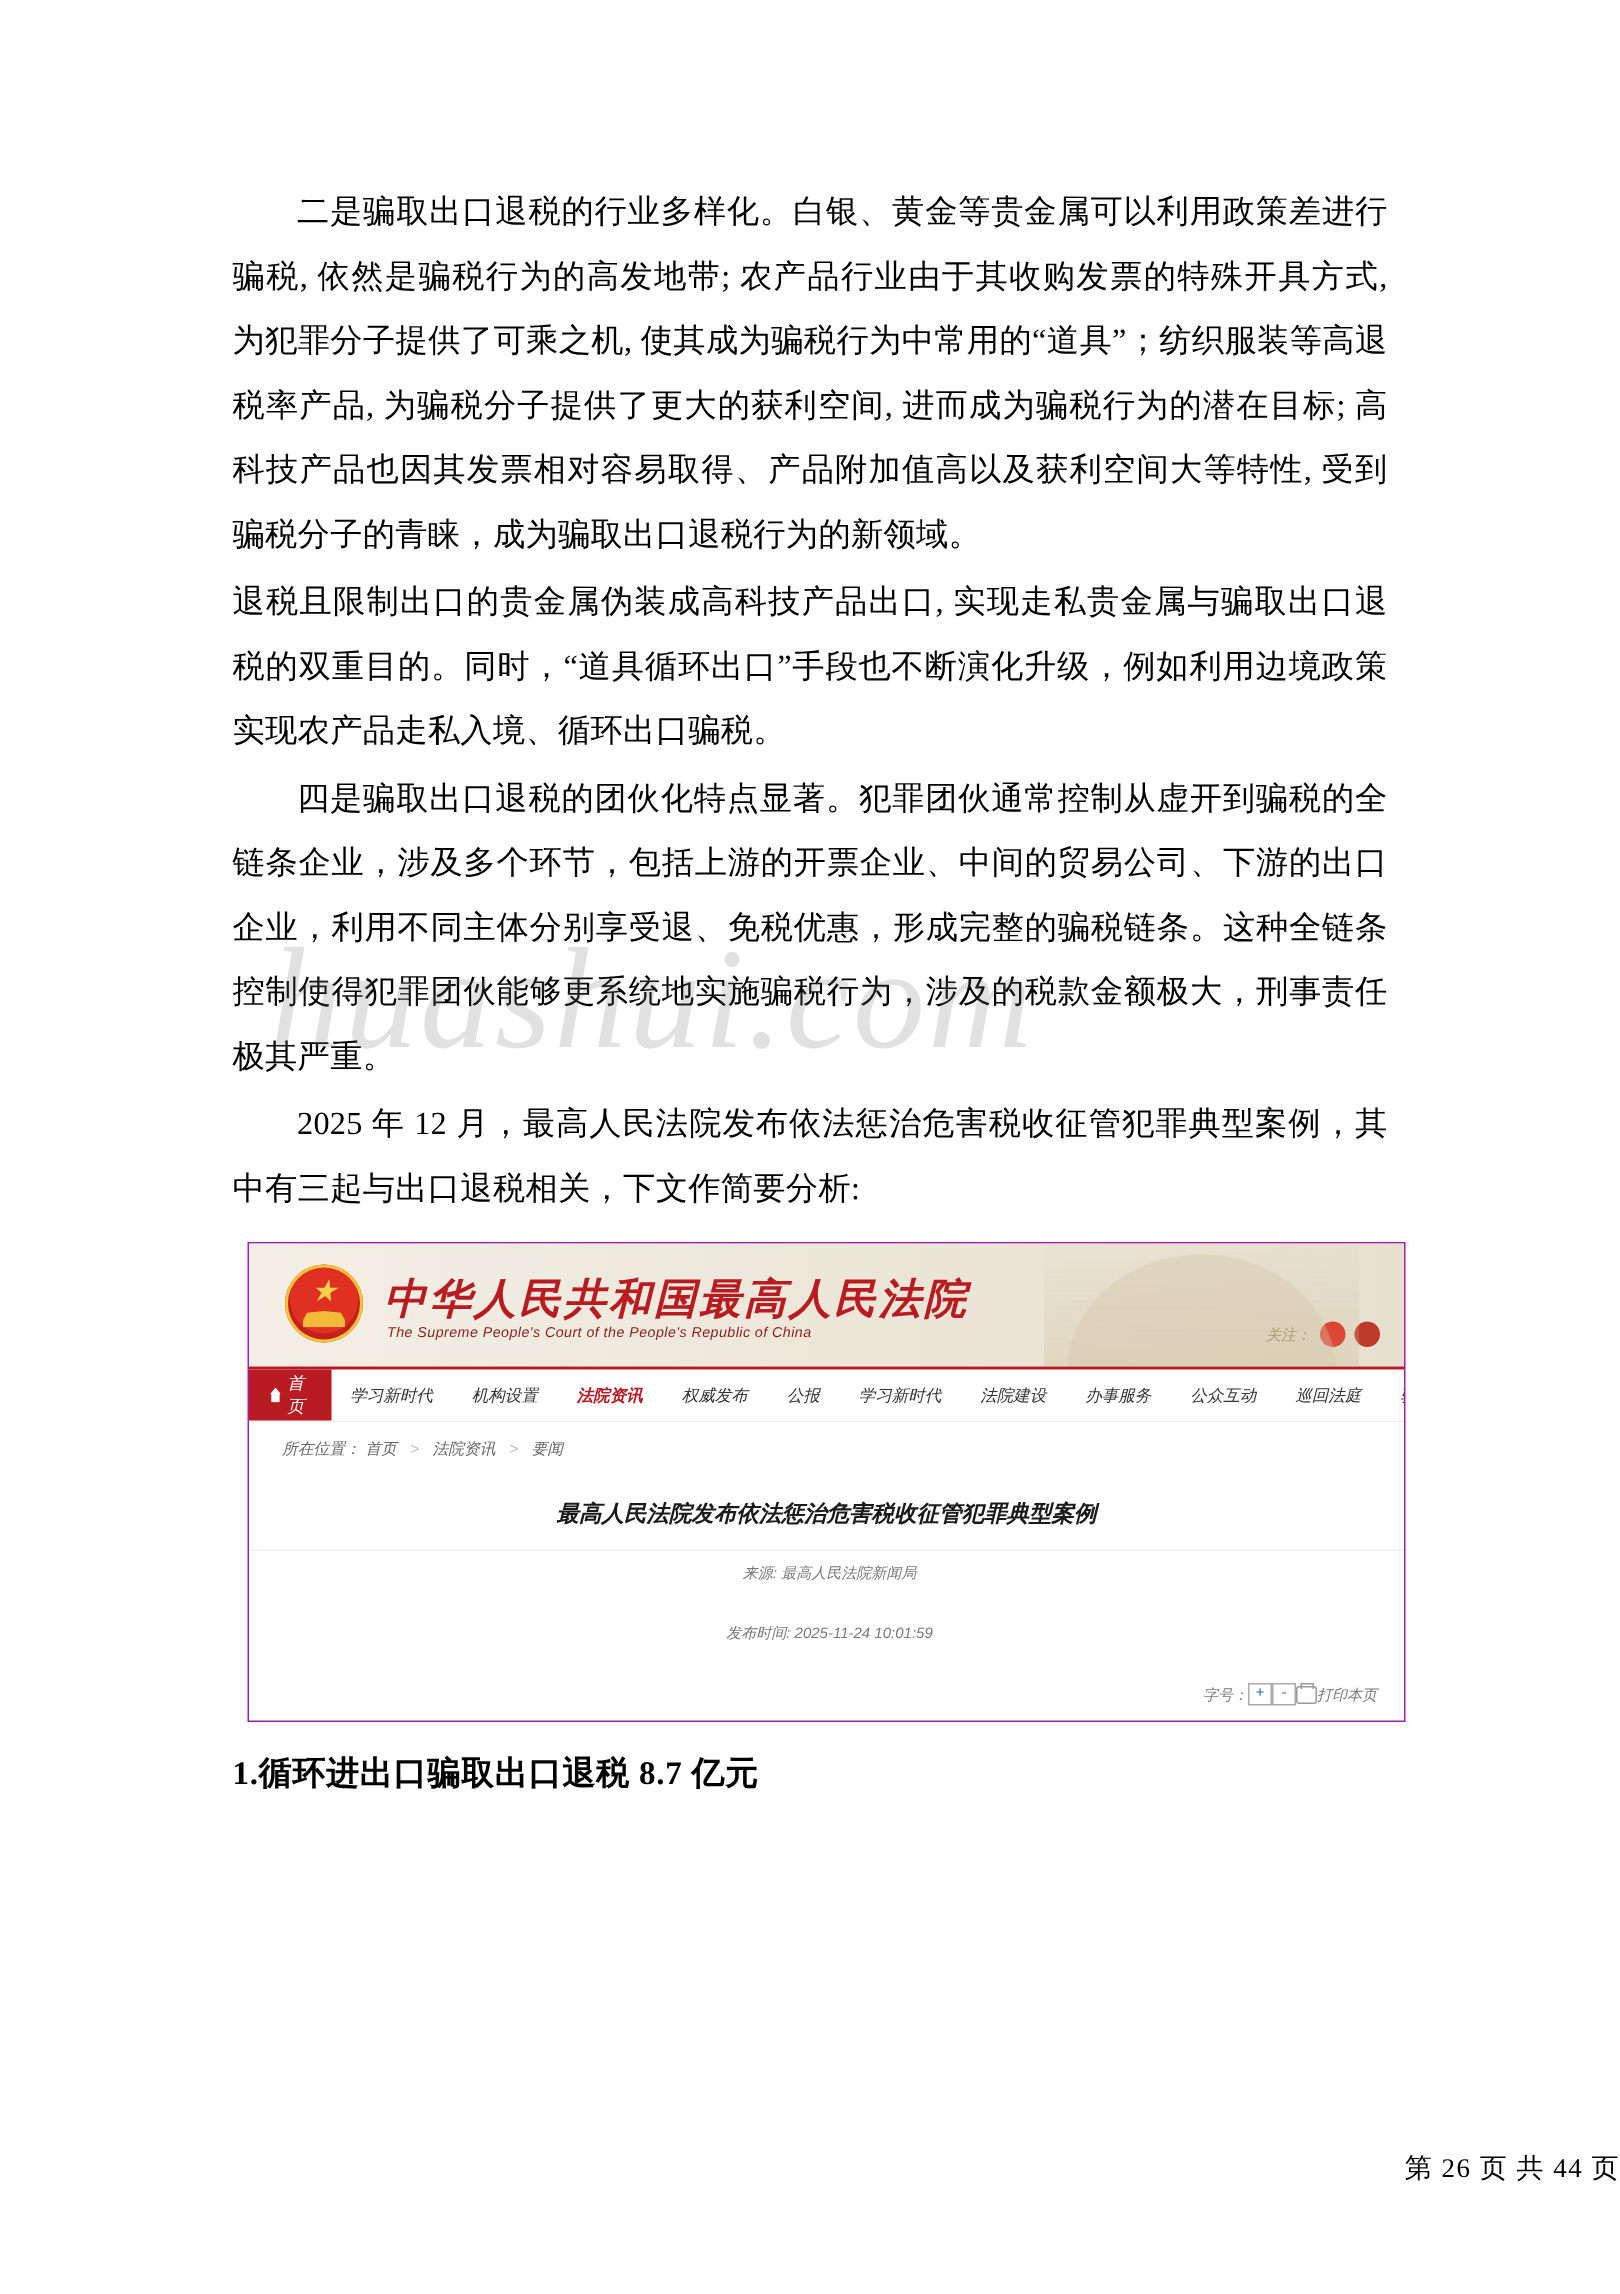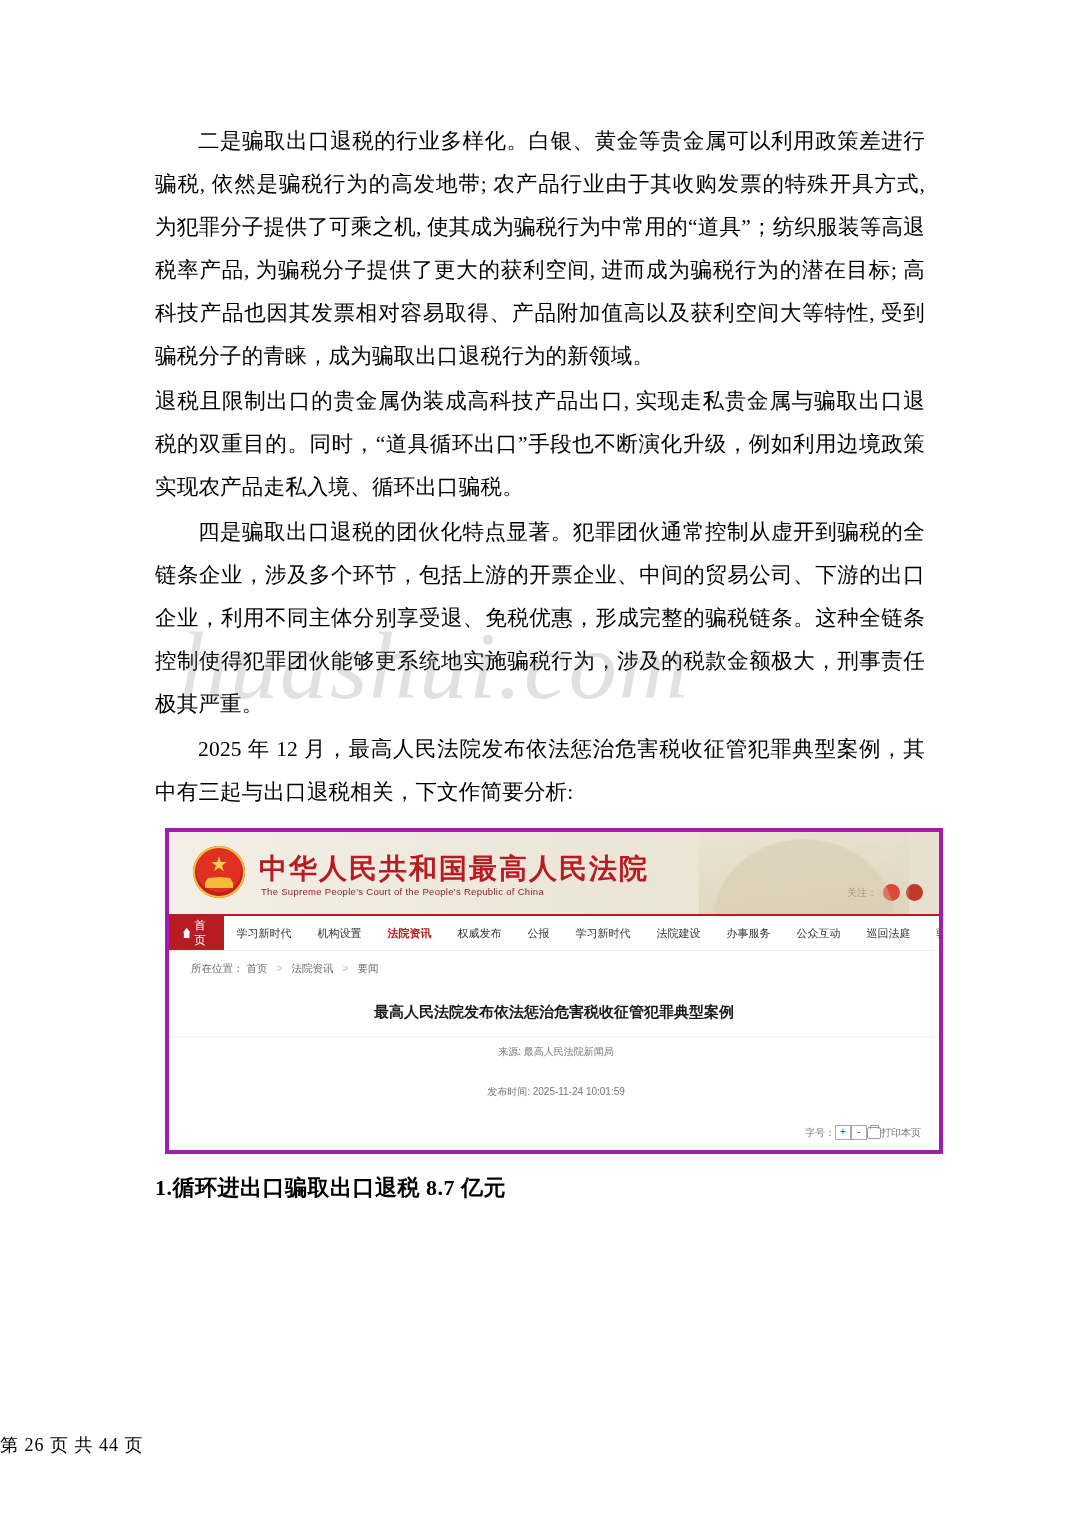--- a/index.html
+++ b/index.html
@@ -45,24 +45,25 @@
     letter-spacing: 0.2px;
   }
   p.indent { text-indent: 2em; }
 
   
   .shot {
     position: relative;
     margin-top: 14px;
     width: 770px;
     margin-left: 10px;
-    border: 4px solid #a21caf;
+    border: 1px solid #a21caf;
     background: #fff;
     font-family: "Liberation Sans", sans-serif;
     overflow: hidden;
+    font-style: italic;
   }
   .shot-header {
     position: relative;
     height: 82px;
     background: linear-gradient(90deg, #f3efe6 0%, #ece6d8 55%, #e7e0cf 100%);
     overflow: hidden;
   }
   .shot-header:after{
     content:"";
     position:absolute;
@@ -234,21 +235,21 @@
   p.sub-item {
     font-size: 21.5px;
     margin: 6px 0 0 0;
     line-height: 40px;
     text-indent: 1em;
   }
   .footer {
     position: absolute;
     left: 0; right: 0;
     bottom: 72px;
-    text-align: left;
+    text-align: right;
     font-size: 18px;
     letter-spacing: 1px;
   }
 </style>
 </head>
 <body>
 
 <div class="page">
 
   <div class="watermark">huashui.com</div>

